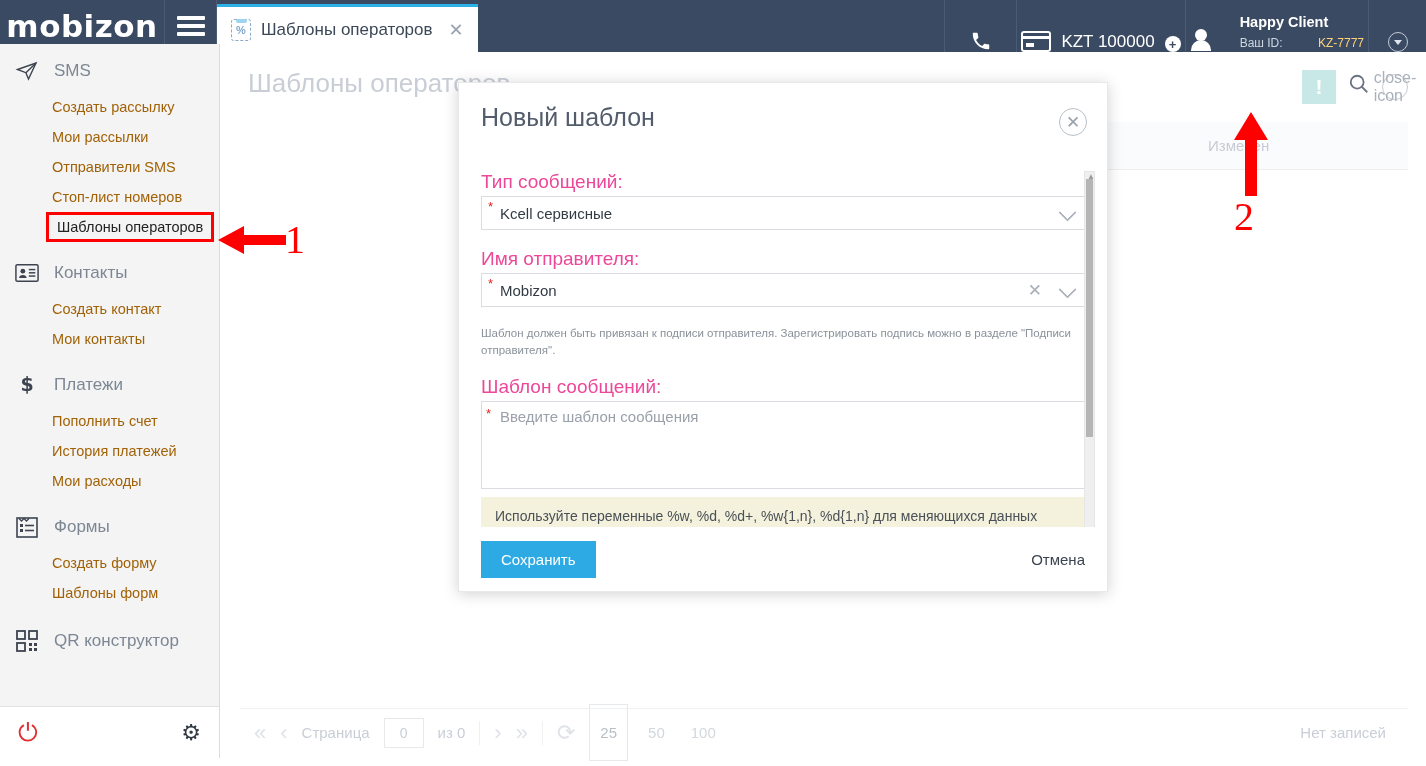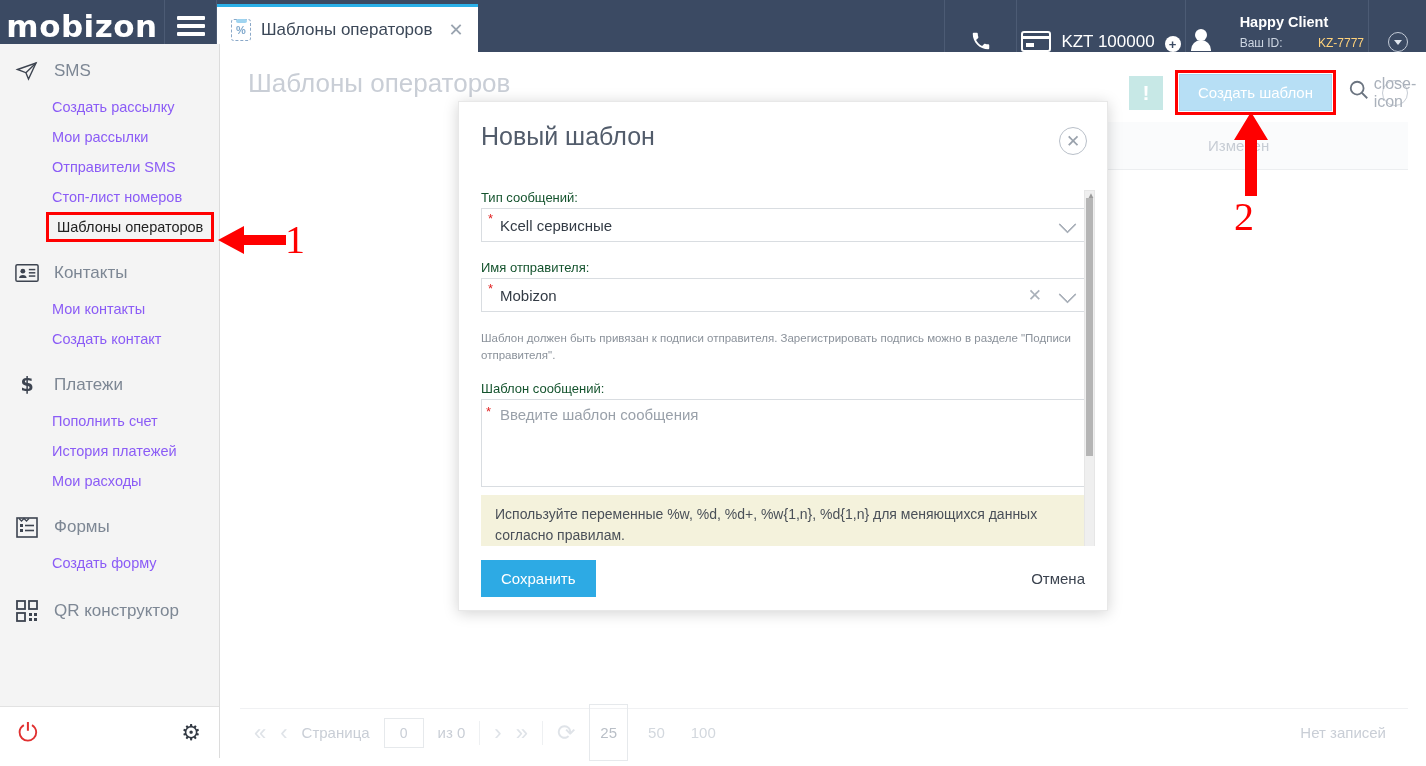--- a/index.html
+++ b/index.html
@@ -90,21 +90,21 @@
     position: absolute; left: 0; top: 44px; width: 220px; height: 714px;
     background: #f4f4f4; border-right: 1px solid #dcdcdc;
   }
   .nav-scroll { height: 662px; overflow: hidden; padding-top: 6px; }
   .nav-group-head {
     display: flex; align-items: center; gap: 14px; padding: 8px 0 8px 14px;
     color: #7d8794; font-size: 17px;
   }
   .nav-ico { width: 26px; height: 26px; display: flex; align-items: center; justify-content: center; }
   .nav-item {
-    padding: 7px 0 7px 52px; font-size: 14.5px; color: #8b5cf6; cursor: pointer;
+    padding: 7px 0 7px 52px; font-size: 14.5px; color: #a16207; cursor: pointer;
   }
   .nav-item.outlined {
     display: inline-block; margin-left: 46px; padding: 4px 8px;
     border: 3px solid #ff0000; color: #222; background: #f4f4f4;
   }
   .sidebar-foot {
     position: absolute; bottom: 0; left: 0; width: 219px; height: 52px;
     background: #ffffff; border-top: 1px solid #e2e2e2;
     display: flex; align-items: center; justify-content: space-between; padding: 0 18px;
   }
@@ -155,34 +155,34 @@
     width: 40px; height: 30px; border: 1px solid #e6e9ec; text-align: center;
     font-size: 14px; color: #c9ced6; background: #fff;
   }
   .pg-sep { width: 1px; height: 24px; background: #eef0f2; }
   .pg-size { font-size: 15px; color: #d3d8de; cursor: pointer; padding: 0 6px; }
   .pg-size.active { border: 1px solid #e6e9ec; padding: 19px 10px; color: #b9bfc7; }
   .pg-empty { margin-left: auto; font-size: 15px; color: #c9ced6; padding-right: 8px; }
 
   
   .modal {
-    position: absolute; left: 458px; top: 101px; width: 650px; height: 510px;
+    position: absolute; left: 458px; top: 82px; width: 650px; height: 510px;
     background: #ffffff; box-shadow: 0 2px 14px rgba(0,0,0,0.18);
     border: 1px solid #e8e8e8;
   }
   .modal-title { position: absolute; left: 22px; top: 20px; font-size: 25px; color: #525c6b; }
   .modal-close {
     position: absolute; right: 20px; top: 25px; width: 28px; height: 28px;
     border: 1.5px solid #b9c0c9; border-radius: 50%; color: #9aa2ac;
     display: flex; align-items: center; justify-content: center; font-size: 17px; cursor: pointer;
   }
   .modal-body {
     position: absolute; left: 22px; top: 88px; width: 606px; height: 370px; overflow: hidden;
   }
-  .fld-label { font-size: 13px; color: #14532d; margin-bottom: 3px; }
+  .fld-label { font-size: 19px; color: #ec4899; margin-bottom: 3px; }
   .req { color: #e02424; font-size: 13px; position: absolute; left: 6px; top: 2px; }
   .select-box {
     position: relative; height: 34px; border: 1px solid #d9dde1; background: #fff;
     display: flex; align-items: center; padding-left: 18px; font-size: 15px; color: #333b45;
   }
   .sel-chev {
     position: absolute; right: 12px; top: 9px; width: 13px; height: 13px;
     border-right: 2px solid #aab1ba; border-bottom: 2px solid #aab1ba;
     transform: rotate(45deg); border-radius: 1px;
   }
@@ -301,22 +301,22 @@
               <rect x="1" y="1" width="24" height="18" rx="1.5" fill="none" stroke="#3d4450" stroke-width="1.6"></rect>
               <circle cx="8.5" cy="8" r="2.6" fill="#3d4450"></circle>
               <path fill="#3d4450" d="M4.4 15.4c0-2.2 1.9-3.3 4.1-3.3s4.1 1.1 4.1 3.3z"></path>
               <rect x="15" y="5.5" width="7" height="1.6" fill="#3d4450"></rect>
               <rect x="15" y="9" width="7" height="1.6" fill="#3d4450"></rect>
               <rect x="15" y="12.5" width="7" height="1.6" fill="#3d4450"></rect>
             </svg>
         </span>
         <span>Контакты</span>
       </div>
+      <div class="nav-item">Создать контакт</div>
       <div class="nav-item">Мои контакты</div>
-      <div class="nav-item">Создать контакт</div>
 
       
       <div class="nav-group-head" style="margin-top:10px">
         <span class="nav-ico">
           <svg width="24" height="24" viewBox="0 0 24 24">
               <text x="12" y="18" text-anchor="middle" font-family="DejaVu Sans" font-size="19" font-weight="700" fill="#3d4450">$</text>
             </svg>
         </span>
         <span>Платежи</span>
       </div>
@@ -332,20 +332,21 @@
               <path d="M3 3.5 5.5 6 8 3.5 10.5 6 13 3.5" fill="none" stroke="#3d4450" stroke-width="1.3"></path>
               <rect x="4" y="9" width="3" height="3" fill="#3d4450"></rect>
               <rect x="9" y="9.7" width="9" height="1.6" fill="#3d4450"></rect>
               <rect x="4" y="14" width="3" height="3" fill="#3d4450"></rect>
               <rect x="9" y="14.7" width="9" height="1.6" fill="#3d4450"></rect>
             </svg>
         </span>
         <span>Формы</span>
       </div>
       <div class="nav-item">Создать форму</div>
+      <div class="nav-item">Шаблоны форм</div>
 
       
       <div class="nav-group-head" style="margin-top:12px">
         <span class="nav-ico">
           <svg width="22" height="22" viewBox="0 0 22 22">
               <rect x="1" y="1" width="8" height="8" fill="none" stroke="#3d4450" stroke-width="1.8"></rect>
               <rect x="13" y="1" width="8" height="8" fill="none" stroke="#3d4450" stroke-width="1.8"></rect>
               <rect x="1" y="13" width="8" height="8" fill="none" stroke="#3d4450" stroke-width="1.8"></rect>
               <rect x="13" y="13" width="3" height="3" fill="#3d4450"></rect>
               <rect x="18" y="13" width="3" height="3" fill="#3d4450"></rect>
@@ -361,23 +362,20 @@
       <span class="power-ico">⏻</span>
       <span class="gear-ico">⚙</span>
     </div>
   </div>
 
   <div class="content">
     <div class="page-title">Шаблоны операторов</div>
 
     <div class="toolbar">
       <div class="warn-badge">!</div>
-      <div class="create-wrap">
-        <div class="create-btn">Создать шаблон</div>
-      </div>
       <span class="search-ico">
         <svg width="22" height="22" viewBox="0 0 24 24">
             <circle cx="10" cy="10" r="7" fill="none" stroke="#6b7480" stroke-width="2"></circle>
             <line x1="15" y1="15" x2="21" y2="21" stroke="#6b7480" stroke-width="2"></line>
           </svg>
       </span>
       <span class="close-ico-circle">close-icon</span>
     </div>
 
     <div class="table-head">

